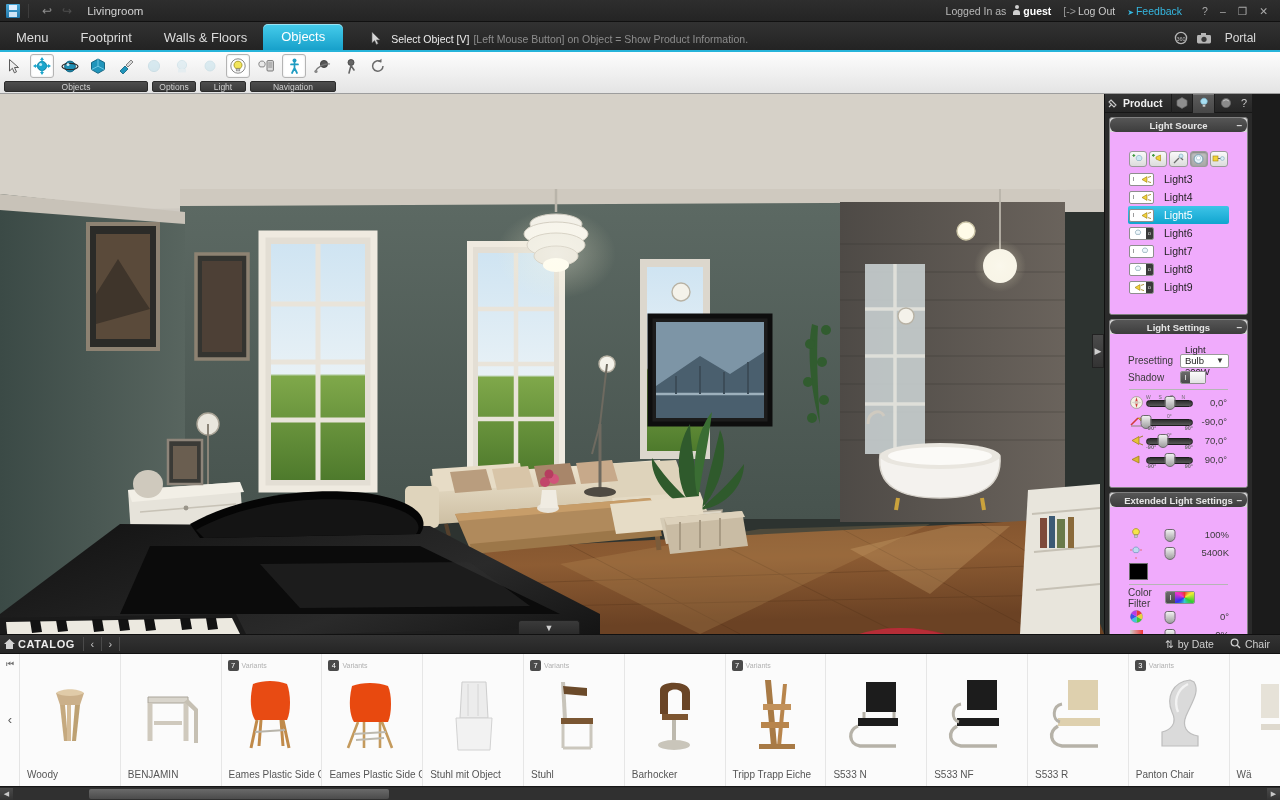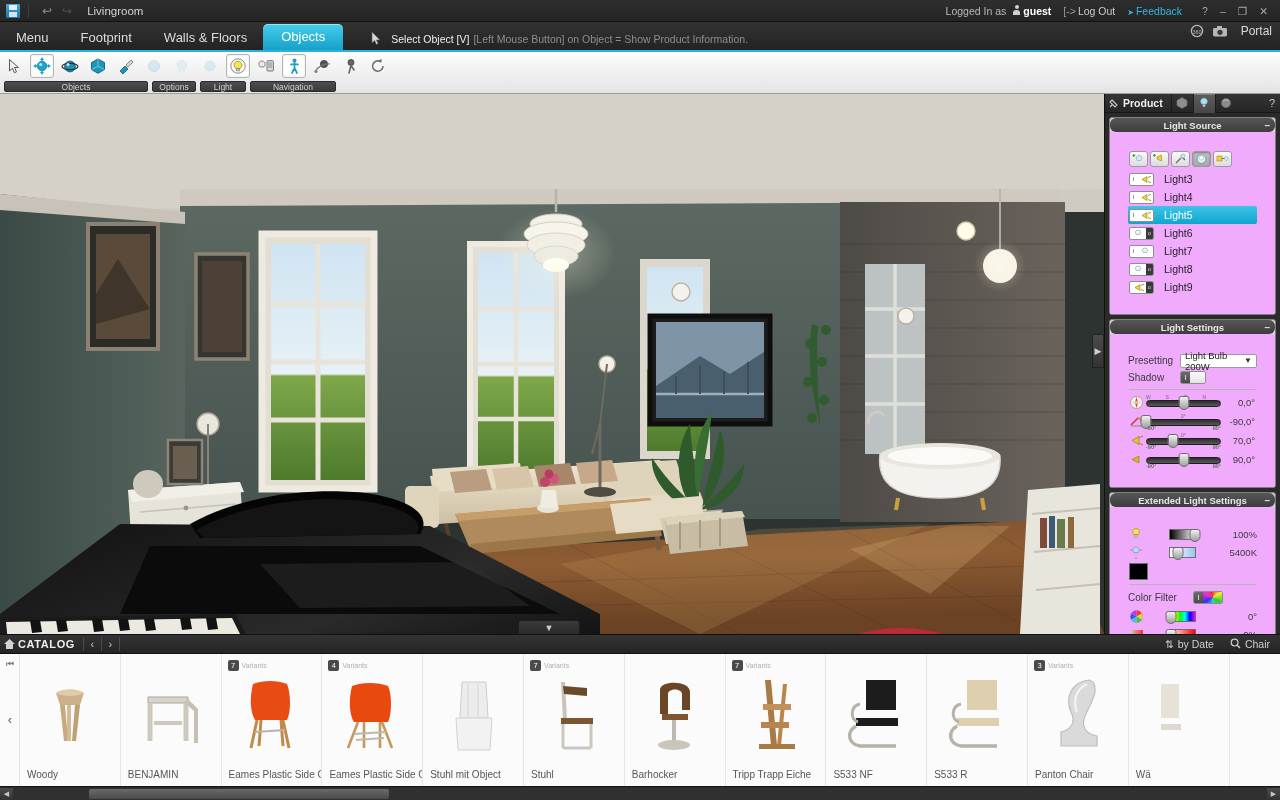--- a/index.html
+++ b/index.html
@@ -73,21 +73,21 @@
     box-shadow: inset 0 1px 0 rgba(255,255,255,.45);
     padding: 0 18px;
   }
   .hint-wrap { display: flex; align-items: center; margin-left: 28px; margin-bottom: 5px; }
   .cursor-ico {
     width: 11px; height: 13px; margin-right: 9px; position: relative; flex: 0 0 auto;
   }
   .cursor-ico svg { display: block; }
   .hint-b { font-weight: normal; color: #ededed; font-size: 10.5px; margin-right: 4px; }
   .hint-n { color: #8d8d8d; font-size: 10.5px; }
-  .menubar-right { margin-left: auto; display: flex; align-items: flex-start; margin-bottom: 12px; padding-right: 8px; }
+  .menubar-right { margin-left: auto; display: flex; align-items: flex-start; margin-bottom: 5px; padding-right: 24px; }
   .mb-ico { width: 16px; height: 14px; margin-right: 7px; opacity: .85; cursor: pointer; }
   .portal-lbl { color: #d8d8d8; font-size: 12px; margin-left: 6px; cursor: pointer; }
 
   
   .toolbar {
     position: absolute; top: 52px; left: 0; width: 1280px; height: 42px;
     background: linear-gradient(#fdfdfd, #e4e4e4);
     border-bottom: 1px solid #9d9d9d;
   }
   .tools { position: absolute; left: 0; top: 0; height: 28px; display: flex; align-items: center; }
@@ -120,21 +120,21 @@
   .vp-bottomtab {
     position: absolute; left: 518px; bottom: 0; width: 62px; height: 14px;
     background: linear-gradient(#3a3a3a, #2b2b2b); border: 1px solid #1e1e1e;
     border-bottom: none; border-radius: 3px 3px 0 0;
     display: flex; align-items: center; justify-content: center;
     color: #d0d0d0; font-size: 9px; cursor: pointer; z-index: 12;
   }
 
   
   .rpanel {
-    position: absolute; left: 1104px; top: 94px; width: 176px; height: 540px;
+    position: absolute; left: 1104px; top: 94px; width: 148px; height: 540px;
     background: #2a2a2a; border-left: 1px solid #111;
   }
   .rp-tabs {
     height: 19px; display: flex; align-items: center;
     background: linear-gradient(#343434,#262626); border-bottom: 1px solid #171717;
   }
   .rp-pin { width: 16px; display: flex; justify-content: center; color: #bdbdbd; font-size: 10px; }
   .rp-prodlbl { font-weight: bold; color: #efefef; font-size: 10.5px; padding: 0 8px 0 2px; }
   .rp-tab {
     width: 22px; height: 19px; display: flex; align-items: center; justify-content: center;
@@ -1239,20 +1239,31 @@
               <path d="M26 6 L32 6 L38 72 L32 72 Z" fill="#a87a45"></path>
               <path d="M44 10 L48 10 L42 72 L38 72 Z" fill="#b8854c"></path>
               <path d="M24 30 L52 30 L52 36 L24 36 Z" fill="#c2915a"></path>
               <path d="M22 48 L50 48 L50 54 L22 54 Z" fill="#b8854c"></path>
               <path d="M20 70 L56 70 L56 75 L20 75 Z" fill="#a87a45"></path>
             </svg>
         </span>
         <span class="iname">Tripp Trapp Eiche</span>
       </div>
 
+      <div class="item">
+        <span class="thumb">
+          <svg width="76" height="80" viewBox="0 0 76 80">
+              <path d="M28 8 L58 8 L58 38 L28 38 Z" fill="#1c1c1c"></path>
+              <path d="M20 44 L60 44 L60 52 L20 52 Z" fill="#1c1c1c"></path>
+              <path d="M26 38 L26 44 M56 38 L56 44" stroke="#b6b2a8" stroke-width="3"></path>
+              <path d="M20 52 C10 56 10 70 22 72 L58 72" fill="none" stroke="#b6b2a8" stroke-width="3.4"></path>
+            </svg>
+        </span>
+        <span class="iname">S533 N</span>
+      </div>
 
       <div class="item">
         <span class="thumb">
           <svg width="76" height="80" viewBox="0 0 76 80">
               <path d="M28 6 L58 6 L58 36 L28 36 Z" fill="#1c1c1c"></path>
               <path d="M18 44 L60 44 L60 52 L18 52 Z" fill="#1c1c1c"></path>
               <path d="M22 30 C12 32 12 46 20 48" fill="none" stroke="#b6b2a8" stroke-width="3"></path>
               <path d="M18 52 C8 58 10 70 22 72 L58 72" fill="none" stroke="#b6b2a8" stroke-width="3.4"></path>
             </svg>
         </span>

